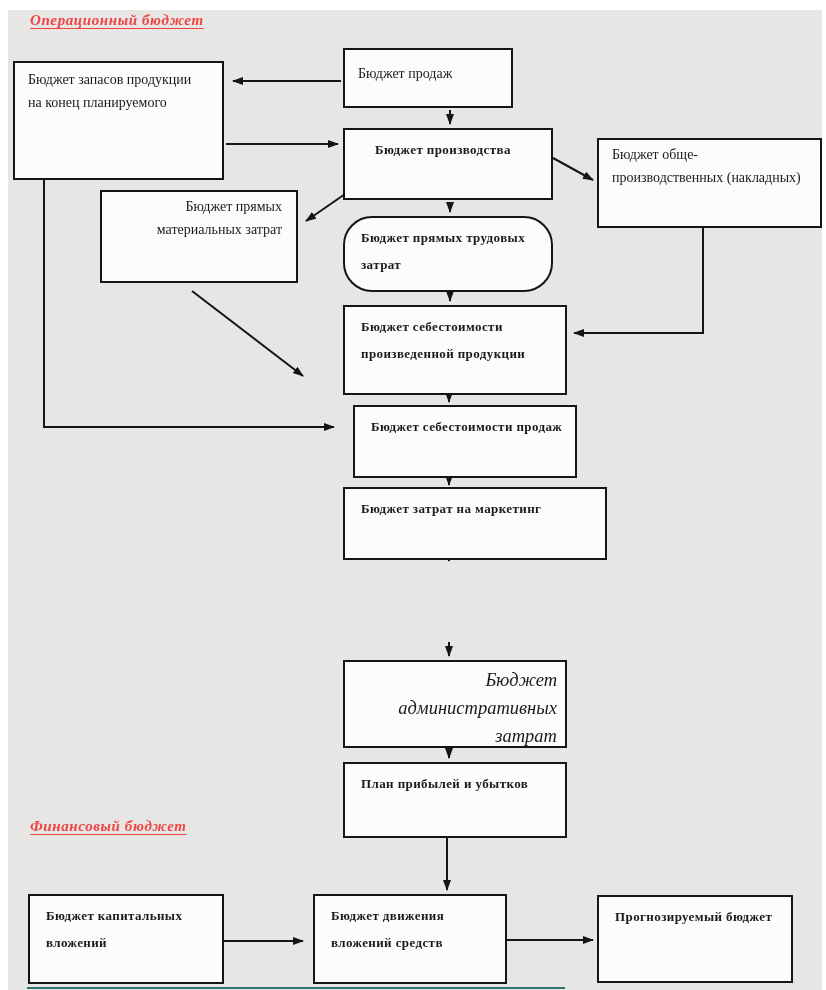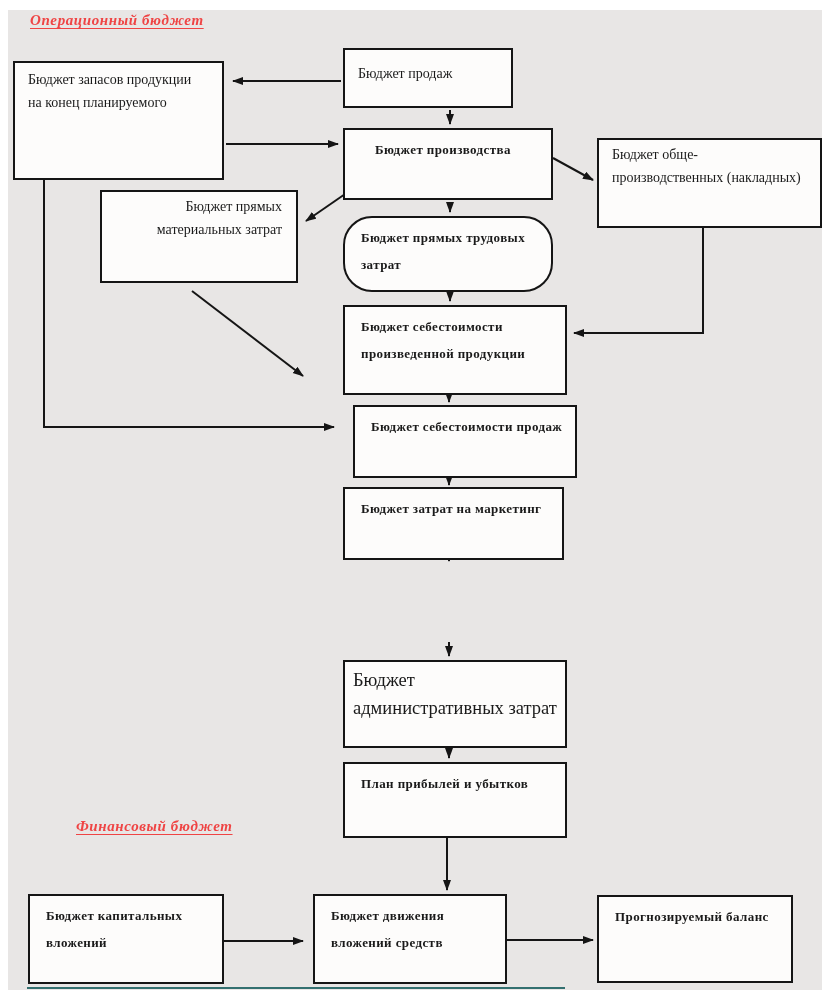--- a/index.html
+++ b/index.html
@@ -35,35 +35,35 @@
     line-height:1.62;
     padding:6px 14px 0 13px;
   }
   .box-sm{
     font-size:13px;
     font-weight:bold;
     line-height:2.05;
     letter-spacing:0.4px;
     padding:7px 10px 0 16px;
   }
-  .center{text-align:left;}
+  .center{text-align:right;font-style:italic;}
   #arrows{position:absolute;left:0;top:0;pointer-events:none;}
   #teal-strip{
     position:absolute;left:27px;top:987px;width:538px;height:2px;
     background:#337070;
   }
 </style>
 </head>
 <body>
 
 <div id="stage">
   <div id="panel"></div>
 
   <div class="heading" style="left:30px;top:12px;">Операционный бюджет</div>
-  <div class="heading" style="left:30px;top:818px;margin-left:46px;">Финансовый бюджет</div>
+  <div class="heading" style="left:30px;top:818px;">Финансовый бюджет</div>
 
   <svg id="arrows" width="826" height="990" viewBox="0 0 826 990">
     <defs>
       <marker id="ah" markerWidth="13" markerHeight="10" refX="10" refY="4" orient="auto" markerUnits="userSpaceOnUse">
         <path d="M0,0 L11,4 L0,8 z" fill="#151515"></path>
       </marker>
     </defs>
     <g stroke="#151515" stroke-width="2" fill="none">
 
       <path d="M341,81 L233,81" marker-end="url(#ah)"></path>
@@ -113,27 +113,27 @@
   <div class="box box-lg" style="left:597px;top:138px;width:225px;height:90px;padding-top:4px;">Бюджет обще-производственных (накладных)</div>
 
   <div class="box box-lg" style="left:100px;top:190px;width:198px;height:93px;padding-top:4px;text-align:right;">Бюджет прямых материальных затрат</div>
 
   <div class="box box-sm" style="left:343px;top:216px;width:210px;height:76px;border-radius:29px;">Бюджет прямых трудовых затрат</div>
 
   <div class="box box-sm" style="left:343px;top:305px;width:224px;height:90px;">Бюджет себестоимости произведенной продукции</div>
 
   <div class="box box-sm" style="left:343px;top:405px;width:224px;height:73px;margin-left:10px;">Бюджет себестоимости продаж</div>
 
-  <div class="box box-sm" style="left:343px;top:487px;width:221px;height:73px;">Бюджет затрат на маркетинг</div>
+  <div class="box box-sm" style="left:343px;top:487px;width:264px;height:73px;">Бюджет затрат на маркетинг</div>
 
 
   <div class="box box-lg center" style="left:343px;top:660px;width:224px;height:88px;padding:5px 8px 0 8px;font-size:18.5px;line-height:1.5;">Бюджет административных затрат</div>
 
   <div class="box box-sm" style="left:343px;top:762px;width:224px;height:76px;">План прибылей и убытков</div>
 
   <div class="box box-sm" style="left:28px;top:894px;width:196px;height:90px;">Бюджет капитальных вложений</div>
 
   <div class="box box-sm" style="left:313px;top:894px;width:194px;height:90px;">Бюджет движения вложений средств</div>
 
-  <div class="box box-sm" style="left:597px;top:895px;width:196px;height:88px;">Прогнозируемый баланс</div>
+  <div class="box box-sm" style="left:597px;top:895px;width:196px;height:88px;">Прогнозируемый бюджет</div>
 
   <div id="teal-strip"></div>
 </div>
 
 </body></html>

